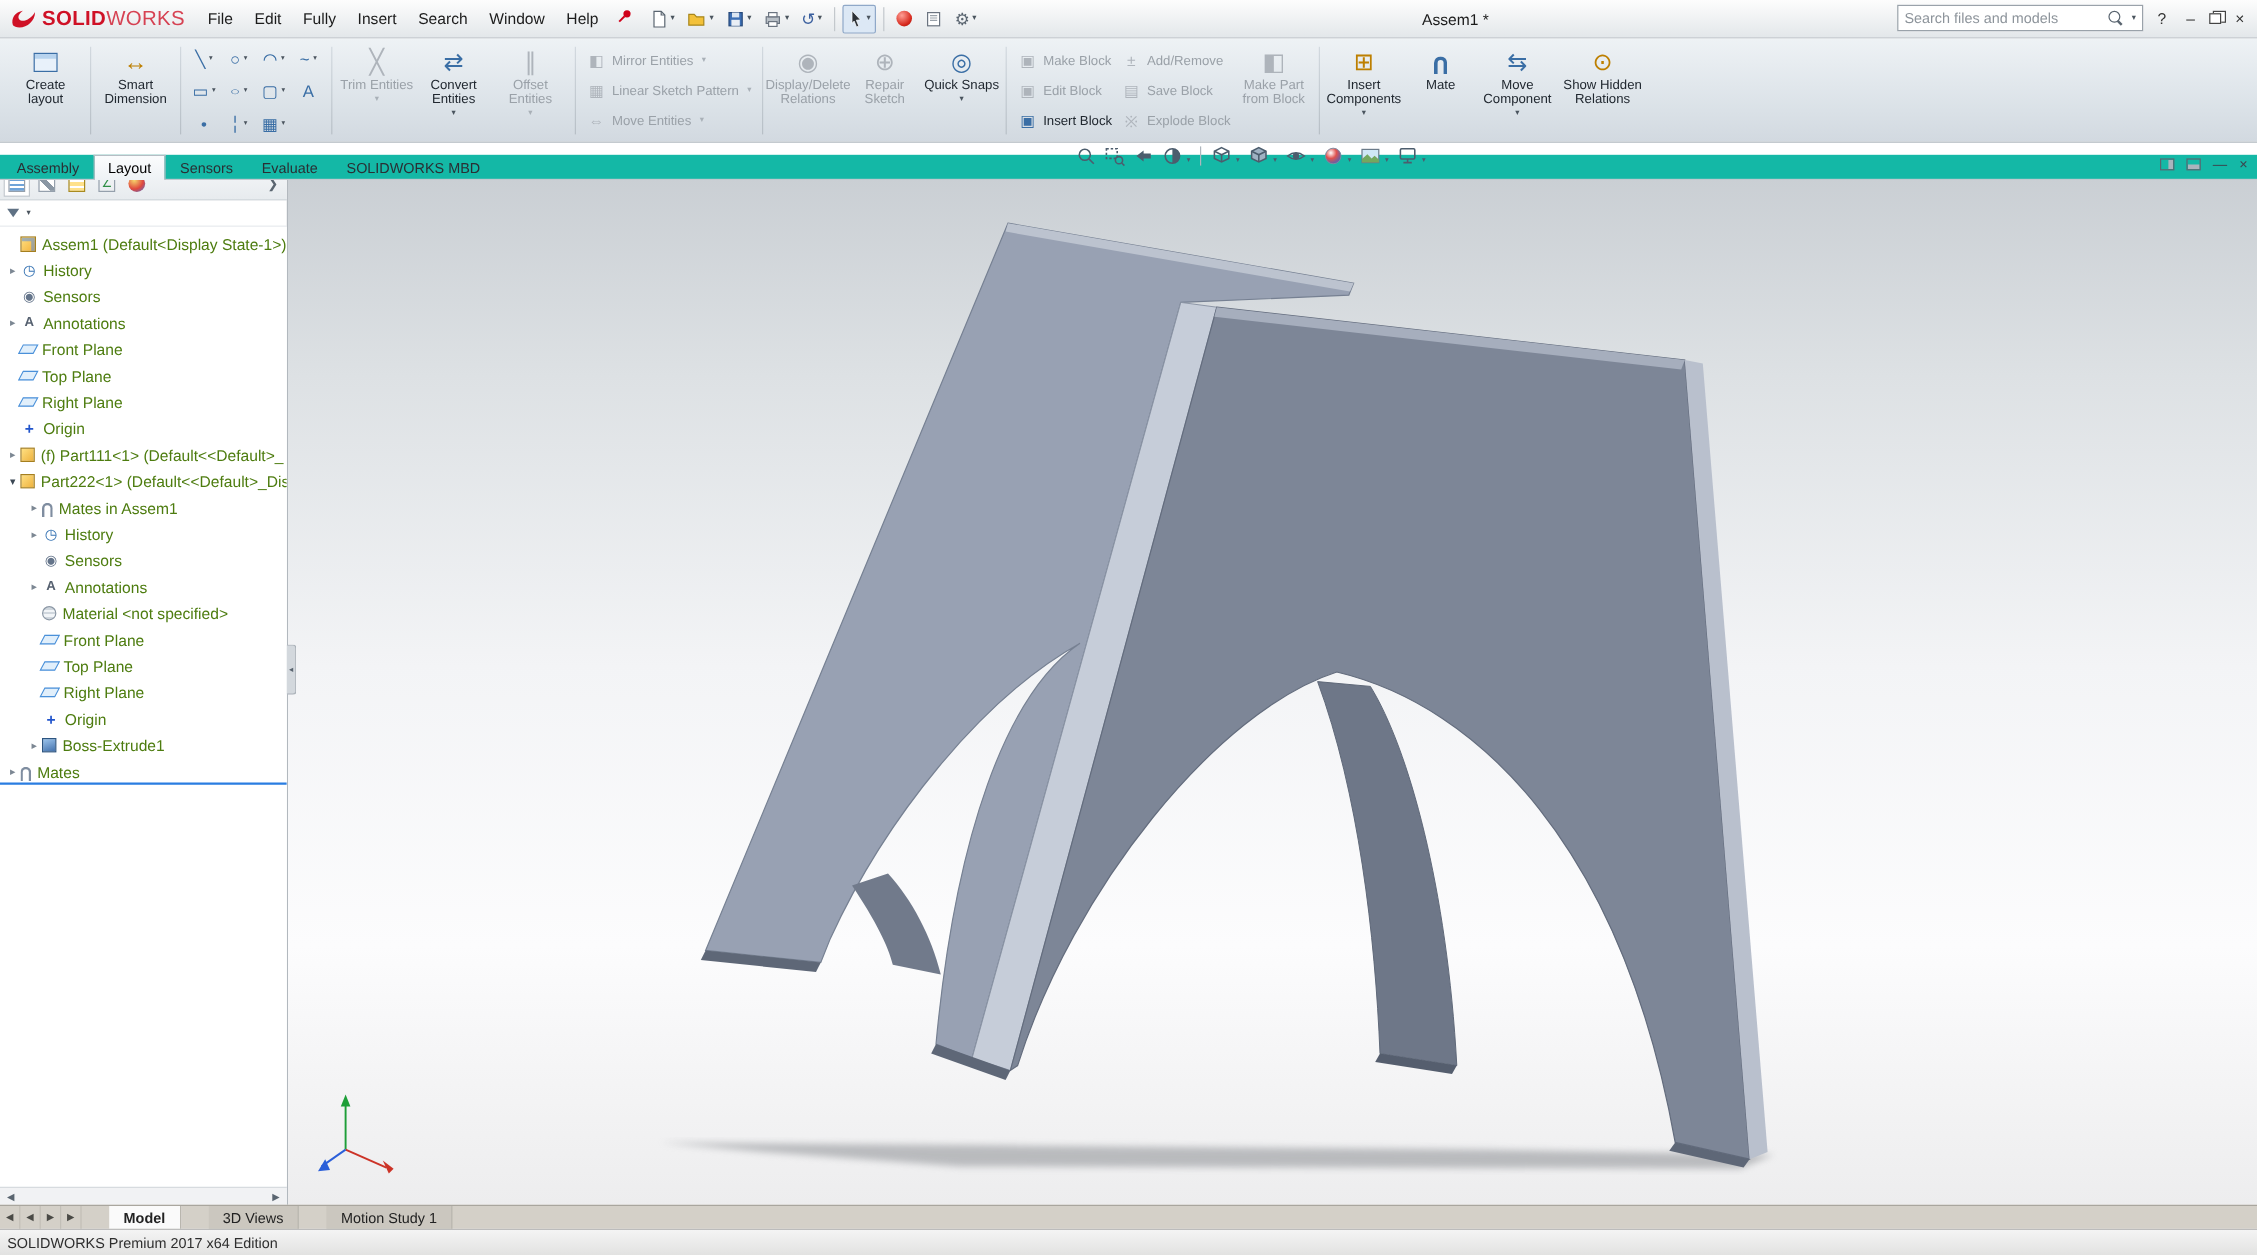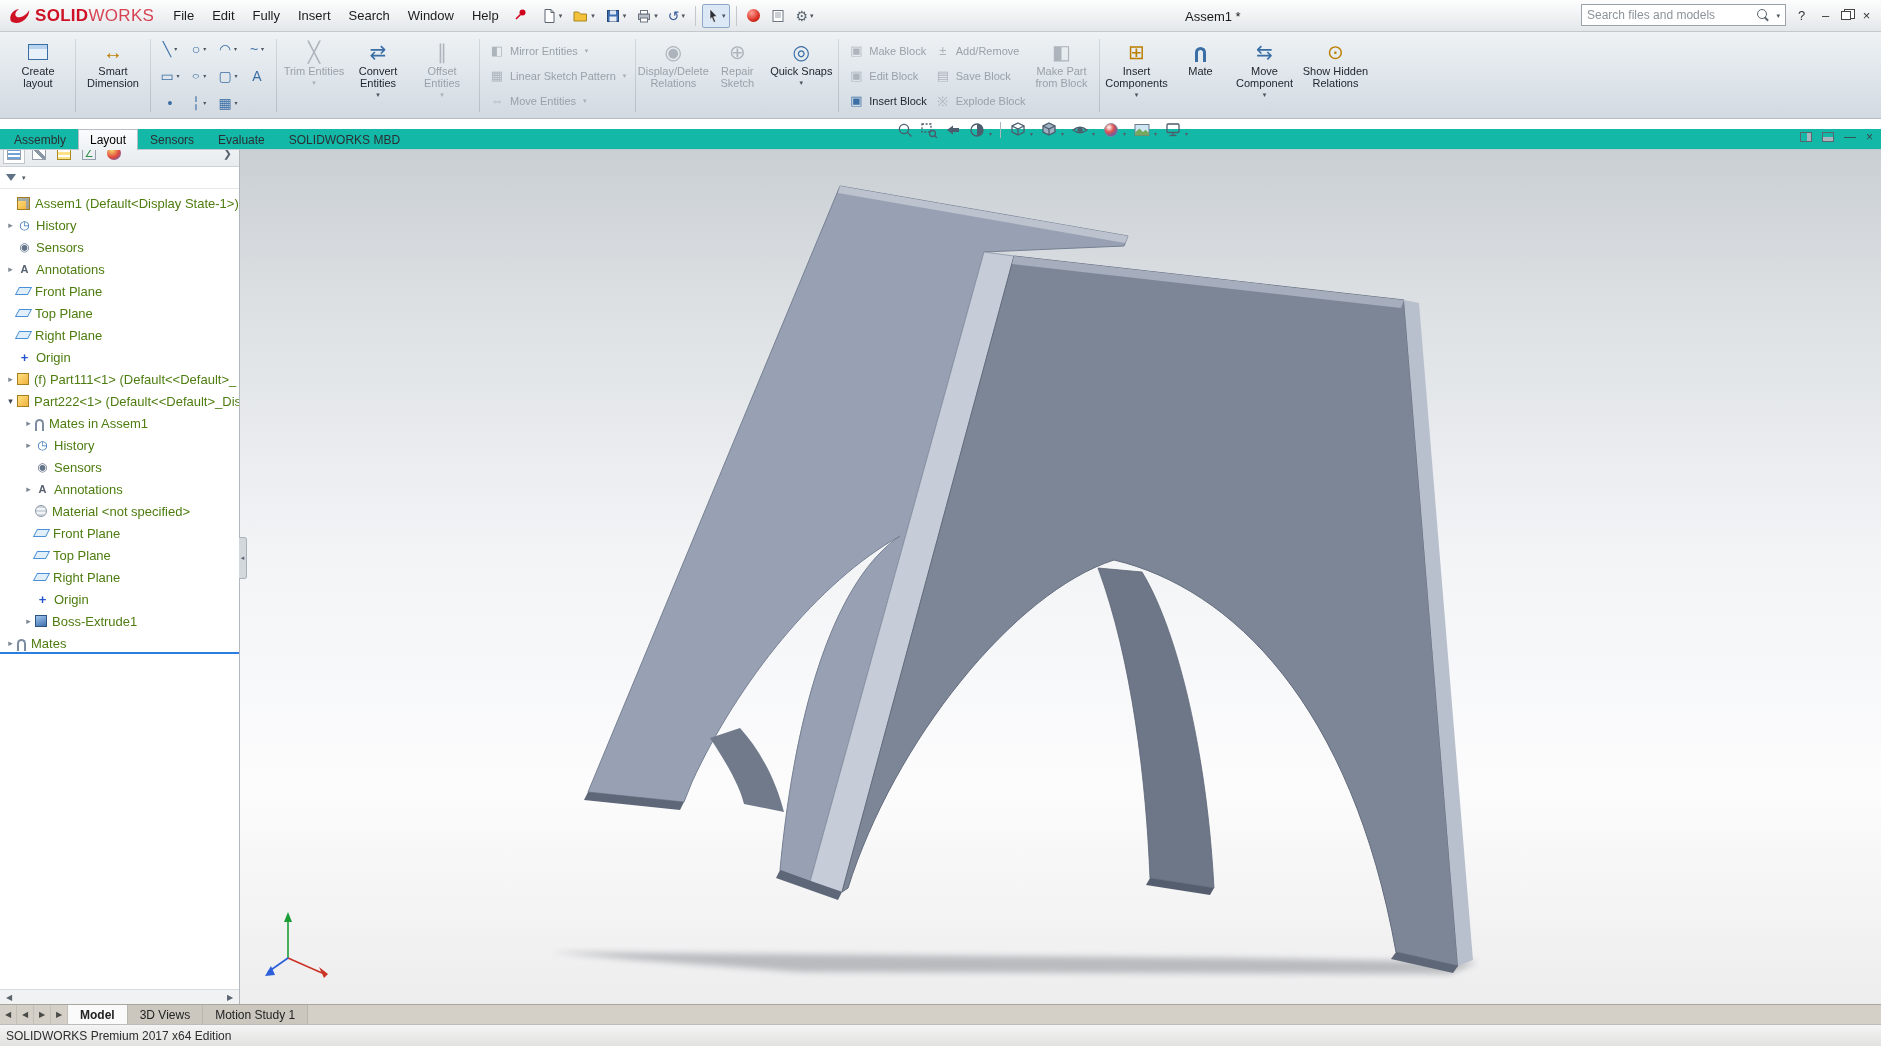--- a/index.html
+++ b/index.html
@@ -125,21 +125,21 @@
   .hicon { width:21px; height:20px; display:flex; align-items:center; justify-content:center; }
   .hicon svg { stroke:#4c5d6d; fill:none; stroke-width:1.3; }
   .hsep { width:1px; height:16px; background:#aeb6bd; margin:0 3px; }
   .hcaret { font-size:6px; color:#4c5d6d; margin:6px 2px 0 -1px; }
 
   
   .modeltabs { position:absolute; left:0; right:0; bottom:22px; height:20px; background:#d4d0c8;
     border-top:1px solid #a9a69e; display:flex; align-items:stretch; font-size:12px; z-index:30; }
   .mnav { width:17px; display:flex; align-items:center; justify-content:center; color:#4a4a46;
     border-right:1px solid #c2bfb7; font-size:8px; }
-  .mtab { display:flex; align-items:center; padding:0 12px; border-right:1px solid #b9b6ae; color:#222; background:#cbc7bf; }
+  .mtab { display:flex; align-items:center; padding:0 12px; border-right:1px solid #b9b6ae; color:#222; background:#cbc7bf;margin-left:23px; }
   .mtab.active { background:#fafafa; font-weight:700; }
 
   
   .statusbar { position:absolute; left:0; right:0; bottom:0; height:22px;
     background:linear-gradient(#f4f4f4,#e2e2e1); border-top:1px solid #bcbcbc;
     display:flex; align-items:center; font-size:12px; color:#2e2e2e; z-index:30; }
   .sleft { padding-left:6px; }
   .sright { margin-left:auto; display:flex; align-items:stretch; height:100%; }
   .scellst { display:flex; align-items:center; padding:0 12px; border-left:1px solid #c6c6c6; }
 </style>

